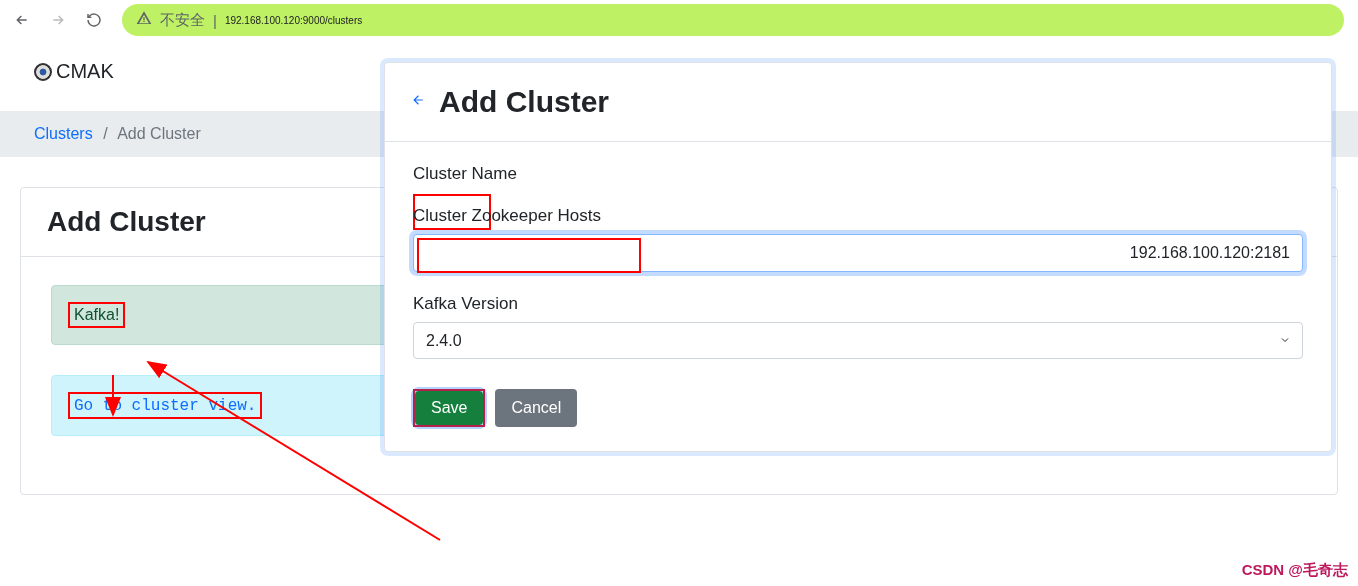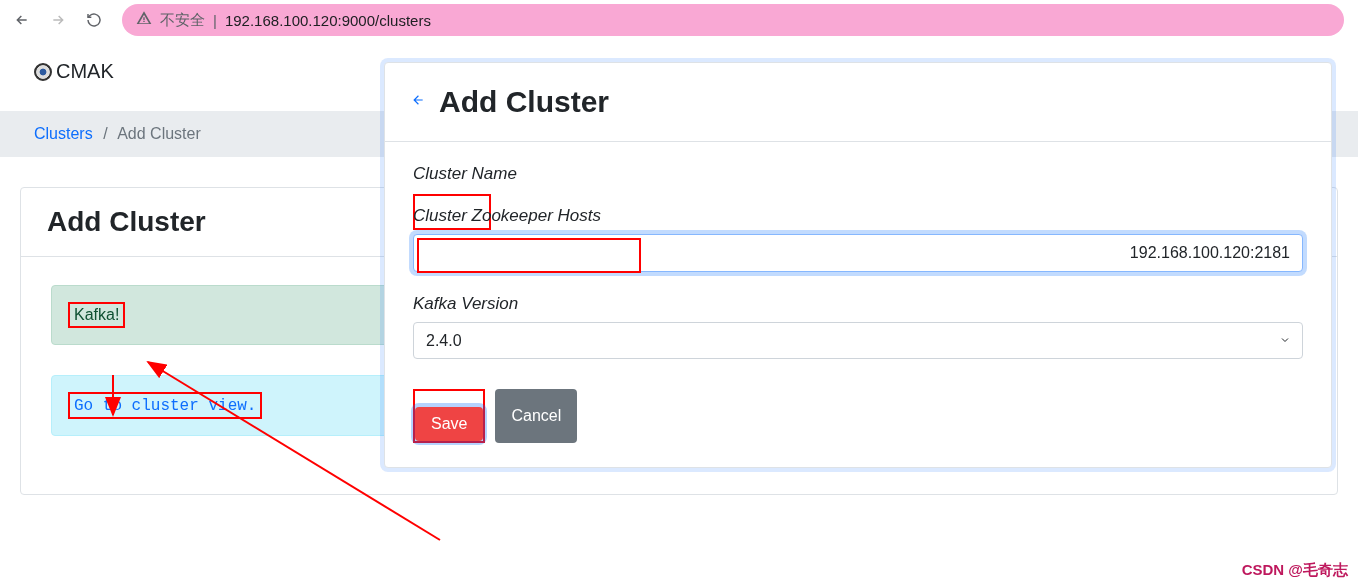--- a/index.html
+++ b/index.html
@@ -2,23 +2,23 @@
 <html><head>
   <meta charset="utf-8">
   <style>
     * { margin: 0; padding: 0; box-sizing: border-box; }
     body { font-family: -apple-system, BlinkMacSystemFont, "Segoe UI", Arial, sans-serif; background: #fff; width: 1358px; height: 586px; position: relative; overflow: hidden; }
     
     .browser-bar { display: flex; align-items: center; padding: 0 14px; height: 40px; gap: 16px; }
     .nav-arrows { display: flex; gap: 20px; align-items: center; color: #606368; }
     .nav-arrow { width: 16px; height: 16px; display: flex; align-items: center; justify-content: center; }
     .nav-arrow.disabled { color: #bbb; }
-    .url-bar { flex: 1; display: flex; align-items: center; background: #f9a8d4; border-radius: 16px; padding: 6px 14px; gap: 8px; margin-left: 4px; }
+    .url-bar { flex: 1; display: flex; align-items: center; background: #bef264; border-radius: 16px; padding: 6px 14px; gap: 8px; margin-left: 4px; }
     .url-insecure { color: #5f6368; font-size: 15px; }
-    .url-text { color: #202124; font-size: 15px; }
+    .url-text { color: #202124; font-size: 10px; }
     
     .main-content { position: relative; padding: 20px; }
     
     .cmak-logo { display: flex; align-items: center; gap: 4px; font-size: 20px; color: #212529; padding-left: 14px; }
     .cmak-icon { width: 18px; height: 18px; border: 2px solid #333; border-radius: 50%; display: inline-flex; align-items: center; justify-content: center; background: radial-gradient(circle, #2c5aa0 35%, #ddd 36%, #ddd 70%, #333 71%); }
     
     .breadcrumb-bar { background: #e9ecef; margin-top: 28px; margin-left: -20px; margin-right: -20px; padding: 14px 34px; font-size: 16px; }
     .breadcrumb-link { color: #0d6efd; text-decoration: none; }
     .breadcrumb-sep { color: #6c757d; padding: 0 6px; }
     .breadcrumb-active { color: #6c757d; }
@@ -33,31 +33,31 @@
     .alert-info a { color: #0d6efd; text-decoration: none; font-family: Liberation Mono, monospace; }
     
     .red-box { border: 2px solid #ff0000; display: inline-block; padding: 2px 4px; }
     
     .modal-panel { position: absolute; left: 384px; top: 62px; width: 948px; background: #fff; border: 1px solid #dee2e6; border-radius: 4px; box-shadow: 0 0 0 4px rgba(13,110,253,0.15); }
     .modal-header { padding: 22px 26px 22px 26px; border-bottom: 1px solid #dee2e6; display: flex; align-items: center; gap: 14px; }
     .back-arrow { color: #0d6efd; font-size: 16px; }
     .modal-title { font-size: 30px; font-weight: 600; color: #212529; }
     .modal-body { padding: 22px 28px 24px 28px; }
     
-    .form-label { font-size: 17px; color: #212529; margin-bottom: 8px; display: block; font-style: italic; }
+    .form-label { font-size: 17px; color: #212529; margin-bottom: 8px; display: block; }
     .form-group { margin-bottom: 22px; }
     .form-input { width: 100%; padding: 9px 12px; border: 1px solid #ced4da; border-radius: 4px; font-size: 16px; color: #212529; }
     .form-input.focused { border-color: #86b7fe; box-shadow: 0 0 0 4px rgba(13,110,253,0.25); outline: none; text-align: right; }
     .form-select { width: 100%; padding: 9px 12px; border: 1px solid #ced4da; border-radius: 4px; font-size: 16px; color: #212529; background: #fff; appearance: none; position: relative; }
     .select-wrap { position: relative; border-radius: 9px; }
     .select-chevron { position: absolute; right: 12px; top: 50%; transform: translateY(-50%); color: #212529; pointer-events: none; }
     
     .btn-row { display: flex; gap: 10px; margin-top: 30px; }
     .btn { padding: 8px 16px; border: none; border-radius: 4px; font-size: 16px; cursor: pointer; }
-    .btn-primary { background: #ef4444; color: #fff; box-shadow: 0 0 0 4px rgba(13,110,253,0.3); margin-top: 16px; }
+    .btn-primary { background: #15803d; color: #fff; box-shadow: 0 0 0 4px rgba(13,110,253,0.3); }
     .btn-secondary { background: #6c757d; color: #fff; }
     
     .input-highlight { position: absolute; border: 2px solid #ff0000; pointer-events: none; }
     
     .annot-svg { position: absolute; top: 0; left: 0; width: 1358px; height: 586px; pointer-events: none; z-index: 100; }
     
     .watermark { position: absolute; bottom: 6px; right: 10px; font-size: 15px; color: #be185d; font-weight: bold; }
   </style>
 </head>
 <body>

